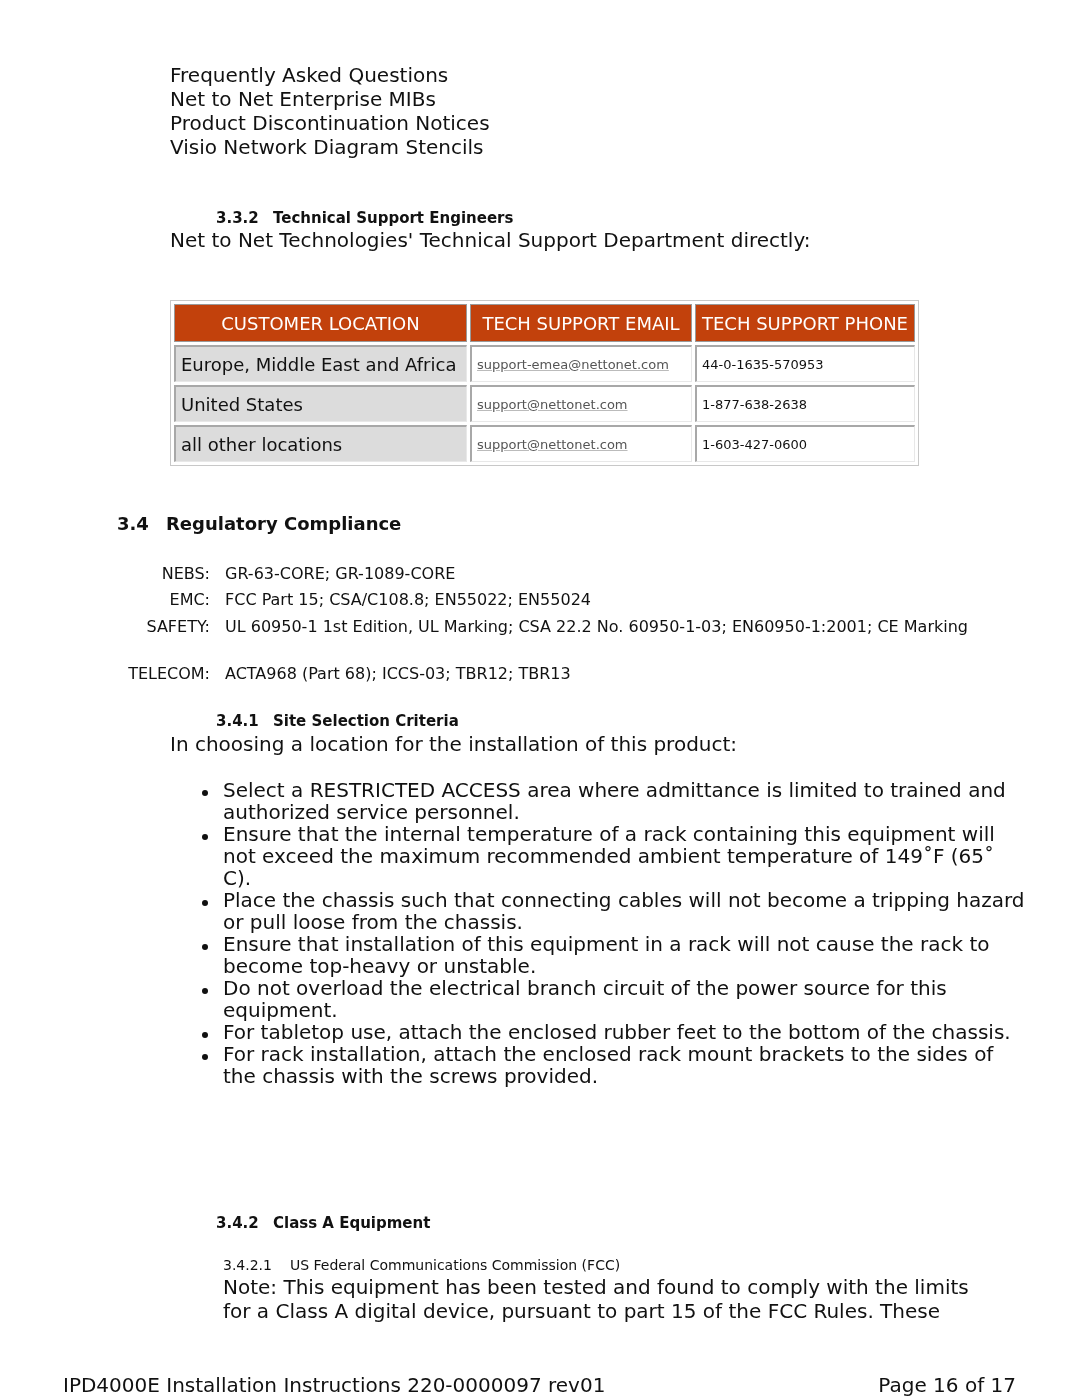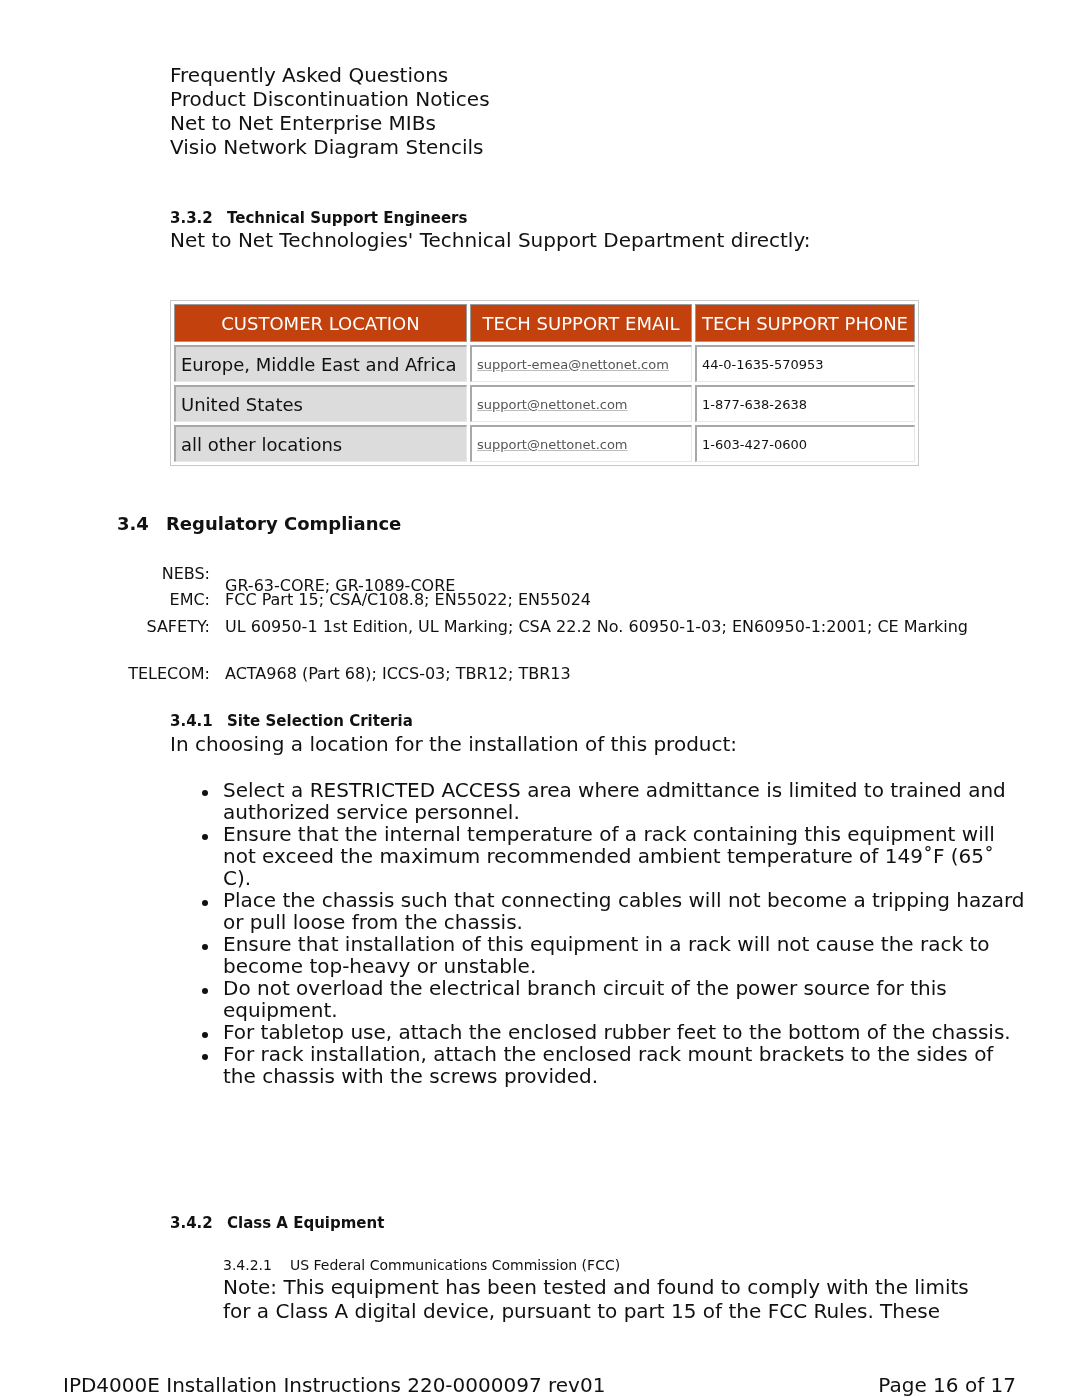--- a/index.html
+++ b/index.html
@@ -4,21 +4,21 @@
 <style>
   html, body { margin: 0; padding: 0; background: #ffffff; }
   body {
     width: 1080px; height: 1397px; position: relative; overflow: hidden;
     font-family: "DejaVu Sans", sans-serif; color: #111;
   }
   .abs { position: absolute; }
   .link-list { left: 170px; top: 63px; font-size: 20px; line-height: 24px; }
   .link-list div { white-space: nowrap; }
   .h4 { font-weight: bold; font-size: 15px; white-space: nowrap; }
-  .h4 .num { display: inline-block; }
+  .h4 .num { display: inline-block; margin-left: 46px; }
   .para { font-size: 20px; line-height: 24px; }
   .h3 { font-weight: bold; font-size: 18px; white-space: nowrap; }
 
   table.support {
     position: absolute; left: 170px; top: 300px; width: 749px;
     border-collapse: separate; border-spacing: 3px;
     border: 1px solid #c8c8c8; background: #fff;
   }
   table.support th {
     background: #c2410c; color: #ffffff; font-weight: normal;
@@ -47,22 +47,22 @@
     position: absolute; left: 6px; top: 11px; width: 6px; height: 6px;
     border-radius: 50%; background: #111;
   }
   .footer { font-size: 20px; white-space: nowrap; }
 </style>
 </head>
 <body>
 
 <div class="abs link-list">
   <div>Frequently Asked Questions</div>
+  <div>Net to Net Enterprise MIBs</div>
   <div>Product Discontinuation Notices</div>
-  <div>Net to Net Enterprise MIBs</div>
   <div>Visio Network Diagram Stencils</div>
 </div>
 
 <div class="abs h4" style="left:170px; top:209px;">
   <span class="num" style="width:57px;">3.3.2</span><span>Technical Support Engineers</span>
 </div>
 <div class="abs para" style="left:170px; top:228px; white-space:nowrap;">
   <div>Net to Net Technologies' Technical Support Department directly:</div>
 </div>
 
@@ -93,21 +93,21 @@
   </tbody>
 </table>
 
 <div class="abs h3" style="left:117px; top:513px;">
   <span style="display:inline-block; width:49px;">3.4</span><span>Regulatory Compliance</span>
 </div>
 
 <div class="reg">
   <div class="reg-row" style="left:0; top:561px; width:1080px;">
     <span class="abs" style="right:870px; top:0; text-align:right;">NEBS:</span>
-    <span class="abs" style="left:225px; top:0;margin-top:12px;">GR-63-CORE; GR-1089-CORE</span>
+    <span class="abs" style="left:225px; top:0;">GR-63-CORE; GR-1089-CORE</span>
   </div>
   <div class="reg-row" style="left:0; top:587px; width:1080px;">
     <span class="abs" style="right:870px; top:0; text-align:right;">EMC:</span>
     <span class="abs" style="left:225px; top:0;">FCC Part 15; CSA/C108.8; EN55022; EN55024</span>
   </div>
   <div class="reg-row" style="left:0; top:614px; width:1080px; height:44px;">
     <span class="abs" style="right:870px; top:0; text-align:right;">SAFETY:</span>
     <span class="abs" style="left:225px; top:3px; width:790px; white-space:normal; line-height:20px;">UL 60950-1 1st Edition, UL Marking; CSA 22.2 No. 60950-1-03; EN60950-1:2001; CE Marking</span>
   </div>
   <div class="reg-row" style="left:0; top:661px; width:1080px;">

